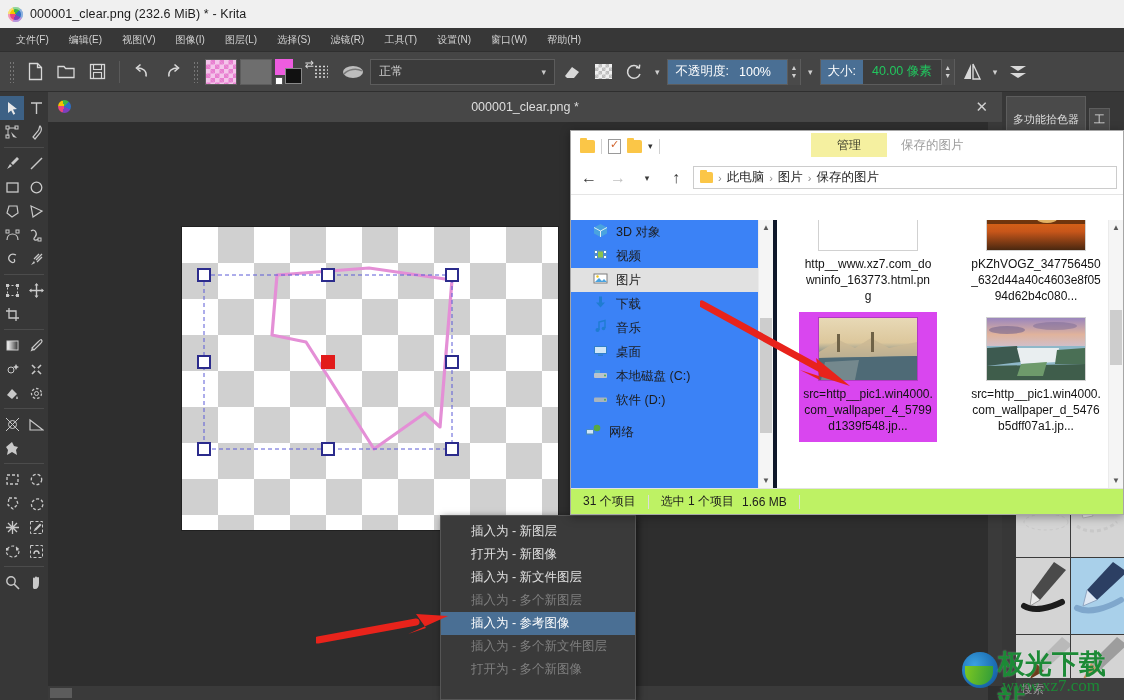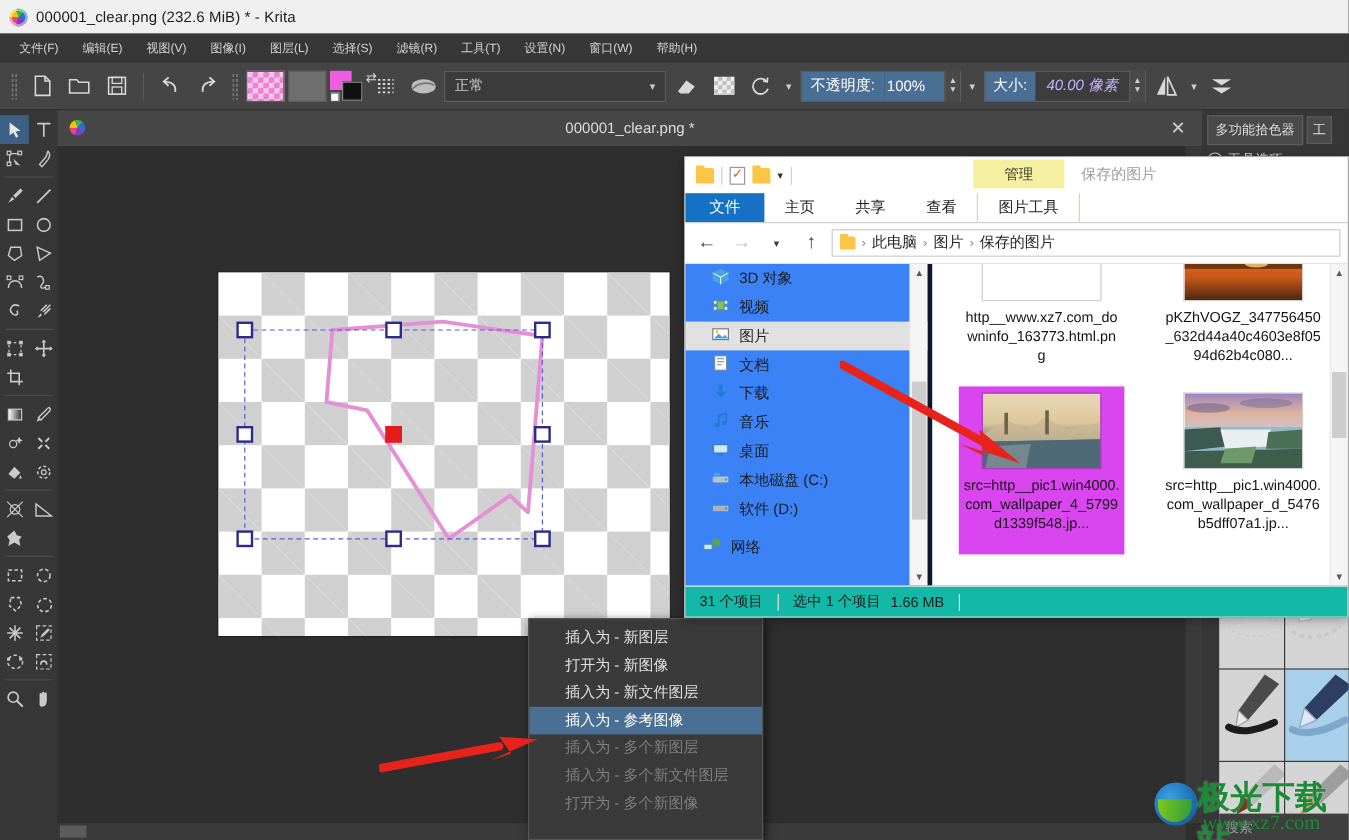--- a/index.html
+++ b/index.html
@@ -84,22 +84,22 @@
   }
   .opacity-val {
     background:#4a6f94;color:#fff;font-size:12.5px;
     height:100%;display:flex;align-items:center;padding:0 16px 0 2px;
   }
   .size-label {
     background:#4a6f94;color:#fff;font-size:12.5px;
     height:100%;display:flex;align-items:center;padding:0 7px;
   }
   .size-val {
-    background:#3d3d3d;color:#c4b5fd;font-size:12.5px;
-    height:100%;display:flex;align-items:center;padding:0 9px;font-style:italic;
+    background:#3d3d3d;color:#22c55e;font-size:12.5px;
+    height:100%;display:flex;align-items:center;padding:0 9px;
   }
   .spin {
     width:13px;height:26px;background:#4a4a4a;border-left:1px solid #5c5c5c;
     display:flex;flex-direction:column;align-items:center;justify-content:center;
     color:#cfcfcf;font-size:7px;line-height:8px;
   }
   .caret-btn { color:#cfcfcf;font-size:9px;padding:0 4px; }
 
   
   .k-toolbox {
@@ -150,21 +150,21 @@
       linear-gradient(45deg,#d0d0d0 25%,transparent 25%,transparent 75%,#d0d0d0 75%,#d0d0d0);
     background-size:72px 72px;background-position:0 0,36px 36px;
     box-shadow:0 0 0 1px #202020;
   }
 
   
   .k-rightdock { position:absolute;right:0;top:92px;width:122px;bottom:0;background:#373737; }
   .rd-row { display:flex;align-items:center;gap:3px;padding:4px 4px 0 4px; }
   .rd-btn {
     background:#4a4a4a;border:1px solid #5d5d5d;color:#ddd;font-size:11px;
-    padding:4px 6px;white-space:nowrap;
+    padding:15px 6px;white-space:nowrap;
   }
   .rd-label { color:#ddd;font-size:11.5px;display:flex;align-items:center;gap:4px;padding:5px 4px; }
   .lock-ico {
     width:13px;height:13px;border:1.3px solid #cfcfcf;border-radius:50%;
     display:inline-flex;align-items:center;justify-content:center;
   }
   .lock-ico::before{content:"";width:5px;height:4px;background:#cfcfcf;border-radius:1px;}
   .preset-grid {
     position:absolute;left:14px;right:0;top:400px;bottom:0;
     display:grid;grid-template-columns:1fr 1fr;gap:1px;background:#3a3a3a;
@@ -257,37 +257,37 @@
     border-left:1px solid #ebebeb;
   }
   .nav-sb .thumb { position:absolute;left:1px;right:1px;top:98px;height:115px;background:#cdcdcd; }
   .sb-arrow { position:absolute;left:0;right:0;height:15px;display:flex;align-items:center;justify-content:center;color:#5a5a5a;font-size:8px; }
 
   .ex-files { flex:1;position:relative;overflow:hidden;background:#fff; }
   .file-grid {
     position:absolute;left:12px;top:-38px;right:18px;
     display:grid;grid-template-columns:1fr 1fr;column-gap:20px;
   }
-  .file-item { padding:6px 4px 18px 4px;text-align:center;margin-left:10px; }
+  .file-item { padding:6px 4px 8px 4px;text-align:center;margin-left:10px; }
   .file-item.sel { background:#d946ef; }
   .file-thumb {
     width:98px;height:62px;margin:0 auto 6px auto;display:block;
     box-shadow:0 0 0 1px rgba(0,0,0,.18);
   }
   .file-name {
     font-size:12px;line-height:16px;color:#131313;word-break:break-all;
   }
   .files-sb {
     position:absolute;right:0;top:0;bottom:0;width:15px;background:#f5f5f5;
     border-left:1px solid #ebebeb;
   }
   .files-sb .thumb { position:absolute;left:1px;right:1px;top:90px;height:55px;background:#cdcdcd; }
 
   .ex-status {
-    position:absolute;left:0;right:0;bottom:0;height:26px;background:#14b8a6;
+    position:absolute;left:0;right:0;bottom:0;height:26px;background:#bef264;
     border-top:1px solid #e2e2e2;display:flex;align-items:center;
     font-size:12px;color:#1c1c1c;
   }
   .st-cell { padding:0 12px;height:100%;display:flex;align-items:center; }
   .st-div { width:1px;height:14px;background:#dcdcdc; }
 
   
   .arrow { position:absolute;pointer-events:none; }
 
   
@@ -803,49 +803,42 @@
     </div>
 
     <div class="search-field">搜索</div>
   </div>
 </div>
 
 <div class="ctxmenu">
   <div class="ctx-item">插入为 - 新图层</div>
   <div class="ctx-item">打开为 - 新图像</div>
   <div class="ctx-item">插入为 - 新文件图层</div>
+  <div class="ctx-item disabled">插入为 - 多个新图层</div>
   <div class="ctx-item hl">插入为 - 参考图像</div>
-  <div class="ctx-item disabled">插入为 - 多个新图层</div>
   <div class="ctx-item disabled">插入为 - 多个新文件图层</div>
   <div class="ctx-item disabled">打开为 - 多个新图像</div>
 </div>
 
 <div id="explorer">
 
   <div class="ex-qat">
     <div class="qat-folder"></div>
     <div class="qat-div"></div>
     <div class="qat-props"></div>
     <div class="qat-folder"></div>
     <div style="font-size:9px;color:#333">▾</div>
     <div class="qat-div"></div>
 
     <div style="position:absolute;left:240px;top:0;height:28px;display:flex;align-items:center;">
       <div class="ctx-tab-title" style="position:static;margin-right:14px;">管理</div>
       <div style="font-size:12.5px;color:#9d9d9d;">保存的图片</div>
     </div>
   </div>
 
-  <div class="ex-tabs">
-    <div class="ex-tab file">文件</div>
-    <div class="ex-tab">主页</div>
-    <div class="ex-tab">共享</div>
-    <div class="ex-tab">查看</div>
-    <div class="ex-tab ctxtab">图片工具</div>
-  </div>
 
   <div class="ex-addrbar">
     <div class="nav-ico">←</div>
     <div class="nav-ico dim">→</div>
     <div class="nav-ico" style="font-size:9px">▾</div>
     <div class="nav-ico">↑</div>
     <div class="addr-input">
       <span class="qat-folder" style="width:13px;height:11px"></span>
       <span class="crumb-sep">›</span>
       <span>此电脑</span>
@@ -883,29 +876,20 @@
       </div>
       <div class="navitem sel">
         <span>
           <svg width="15" height="15" viewBox="0 0 15 15">
               <rect x="1" y="3" width="13" height="9" fill="#fff" stroke="#7c7c7c"></rect>
               <path d="M2 11l4-4 3 3 2-2 3 3z" fill="#4aa3df"></path>
               <circle cx="4.5" cy="5.5" r="1.2" fill="#f0c419"></circle>
             </svg>
         </span>
         <span>图片</span>
-      </div>
-      <div class="navitem">
-        <span>
-          <svg width="15" height="15" viewBox="0 0 15 15">
-              <rect x="2.5" y="1.5" width="10" height="12" fill="#fff" stroke="#6d8ea5"></rect>
-              <path d="M4.5 4h6M4.5 6.5h6M4.5 9h4" stroke="#6d8ea5" stroke-width=".9"></path>
-            </svg>
-        </span>
-        <span>文档</span>
       </div>
       <div class="navitem">
         <span>
           <svg width="15" height="15" viewBox="0 0 15 15">
               <path d="M6 1.5h3v6h3l-4.5 5-4.5-5h3z" fill="#1f7cd1"></path>
             </svg>
         </span>
         <span>下载</span>
       </div>
       <div class="navitem">

